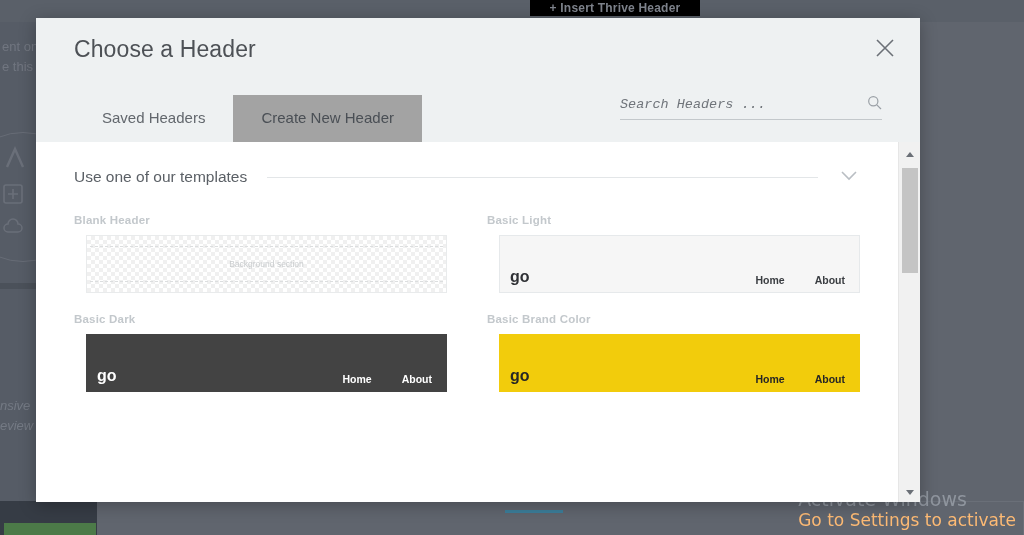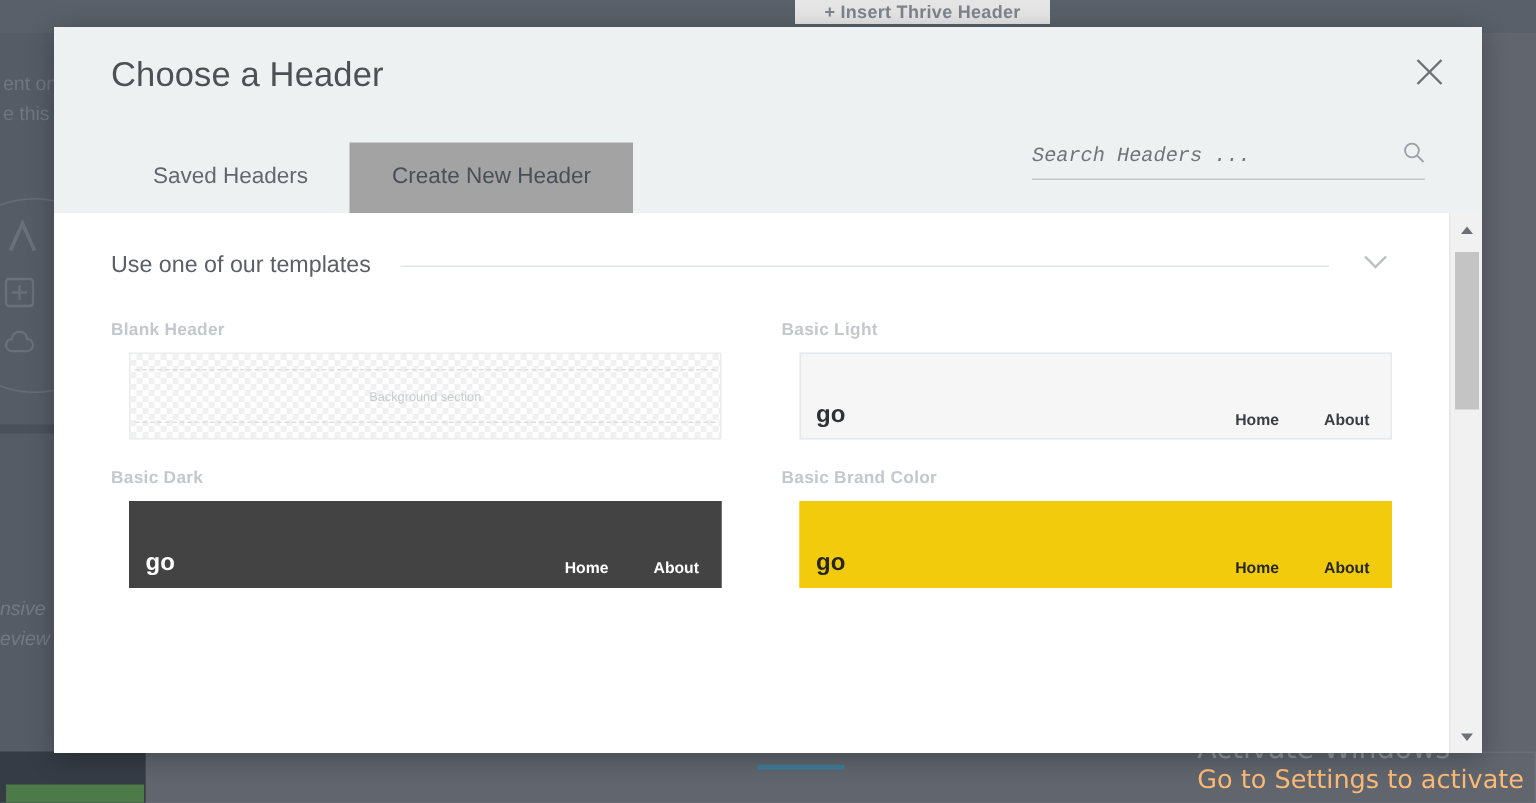--- a/index.html
+++ b/index.html
@@ -28,28 +28,28 @@
   .bg-leftpanel {
     position: absolute; left: 0; top: 0; width: 97px; height: 12px;
     background: #666b74;
   }
   .bg-topbar {
     position: absolute; left: 0; top: 0; right: 0; height: 22px;
     background: #5a6069;
   }
   .bg-insertbtn {
     position: absolute; left: 530px; top: 0px; width: 170px; height: 16px;
-    background: #e5e5e5;
+    background: #000000;
     color: #7e838c;
     font-size: 12px; font-weight: bold;
     text-align: center; line-height: 16px;
     letter-spacing: .2px;
   }
   .bg-text-a {
-    position: absolute; left: 2px; top: 46px;
+    position: absolute; left: 2px; top: 37px;
     color: #717680; font-size: 13px; line-height: 20px;
   }
   .bg-icons {
     position: absolute; left: 2px; top: 145px;
     color: #6e737d;
   }
   .bg-icons .gi { display:block; margin-bottom: 8px; opacity:.85; }
   .bg-circle {
     position: absolute; left: -42px; top: 132px;
     width: 130px; height: 130px; border-radius: 50%;
@@ -91,21 +91,21 @@
     font-family: "DejaVu Sans", sans-serif;
     z-index: 5;
   }
   #watermark .wm-title { font-size: 19px; line-height: 24px; color: #8f959e; }
   #watermark .wm-sub { font-size: 17px; line-height: 18px; color: #fdba74; }
 
   
   #modal {
     position: absolute;
     left: 36px; top: 18px;
-    width: 952px; height: 484px;
+    width: 884px; height: 484px;
     background: #ffffff;
     box-shadow: 0 3px 16px rgba(0,0,0,.28);
     z-index: 10;
     display: flex; flex-direction: column;
   }
 
   .modal-head {
     position: relative;
     height: 124px;
     background: #eef1f2;

